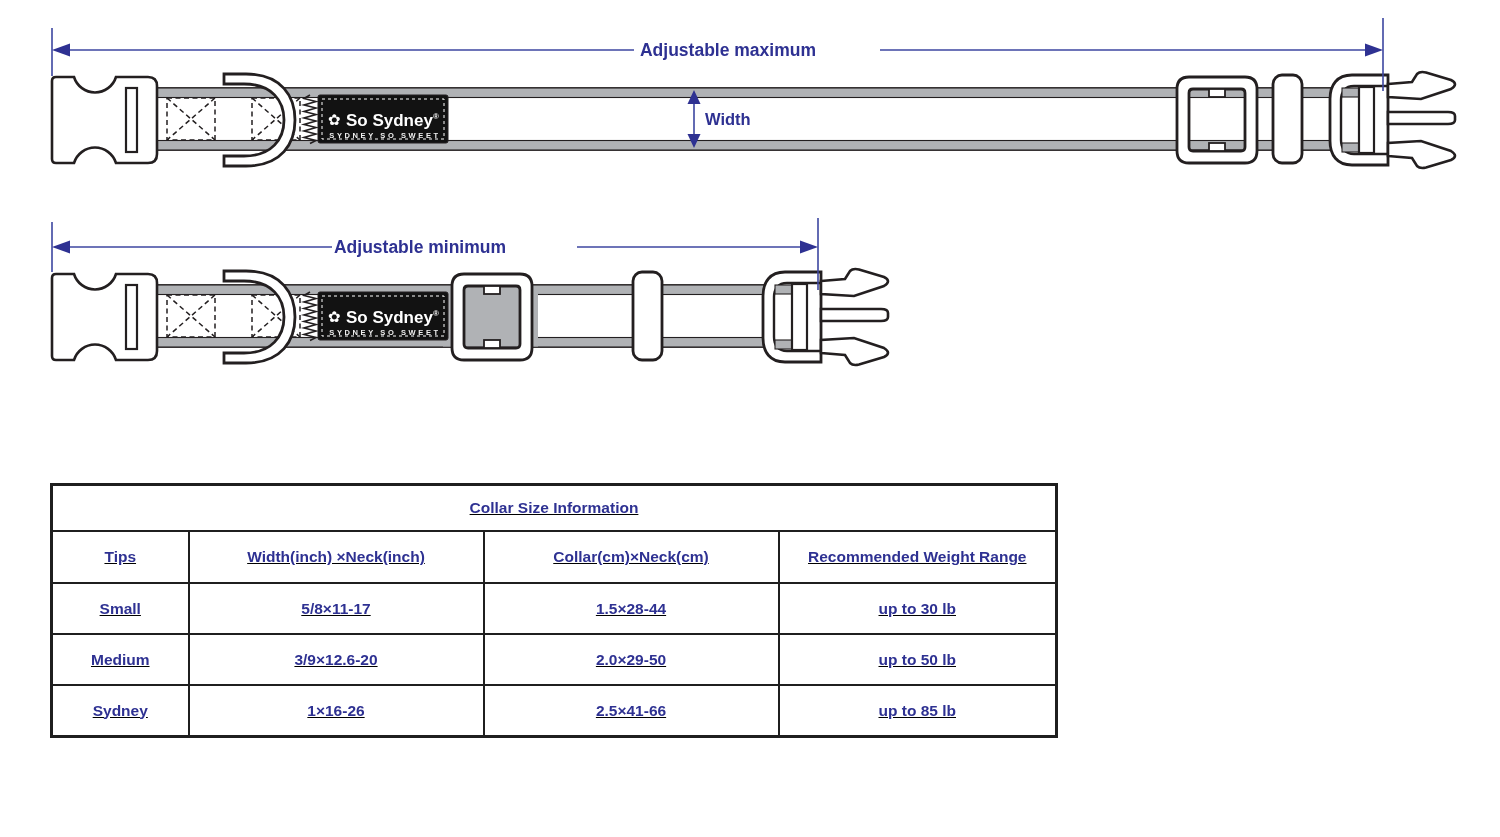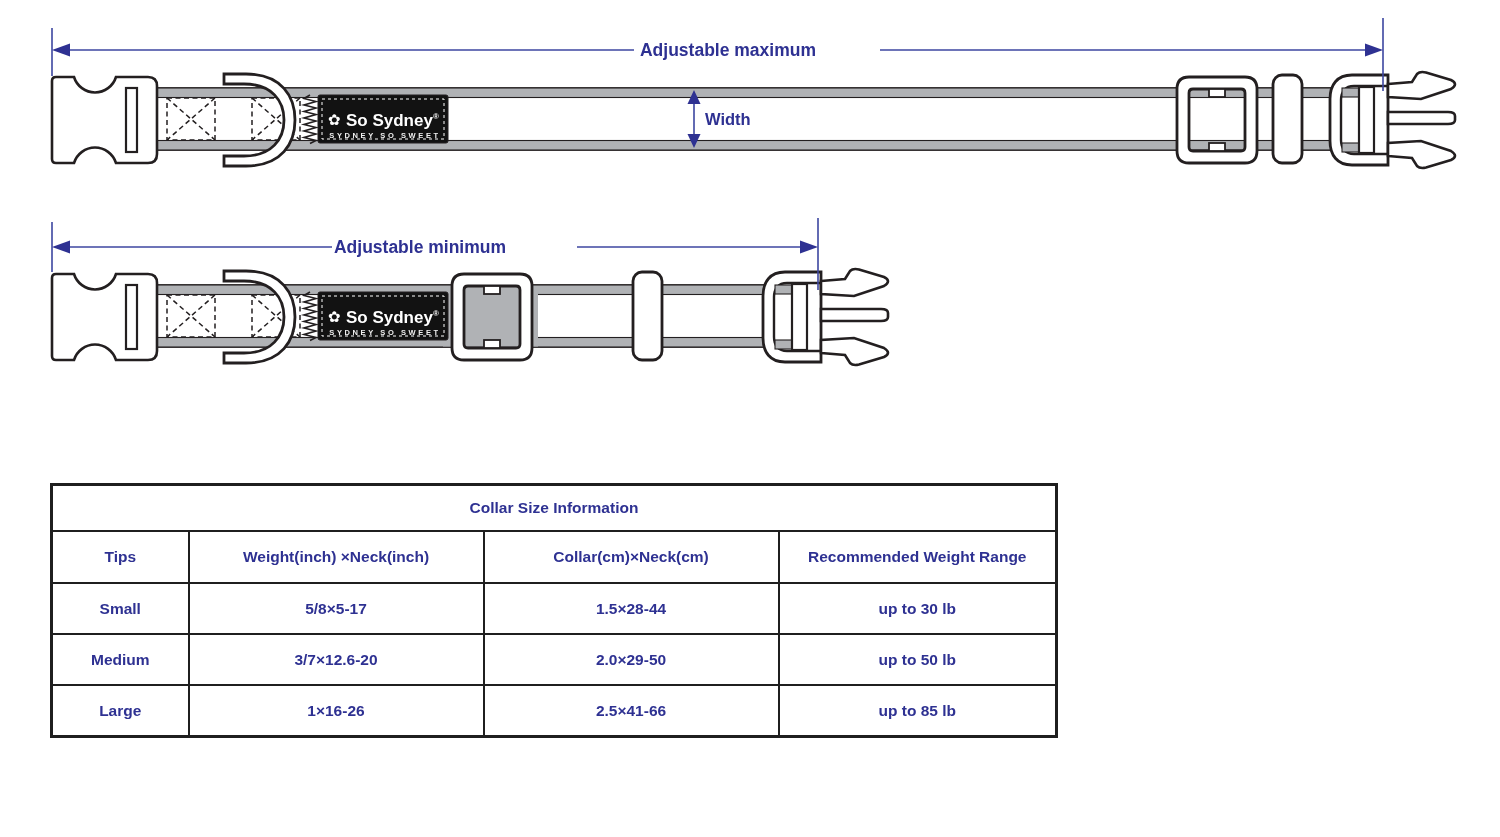--- a/index.html
+++ b/index.html
@@ -18,21 +18,21 @@
   .lbl{fill:#2e3192;font:bold 17.5px "Liberation Sans",sans-serif;}
   .lbl-w{fill:#2e3192;font:bold 16.5px "Liberation Sans",sans-serif;}
   .brand-bg{fill:#121212;stroke:#231f20;stroke-width:1;}
   .brand-dash{fill:none;stroke:#ffffff;stroke-width:1;stroke-dasharray:3,3;}
   .brand-flower{fill:#ffffff;font:bold 15px "DejaVu Sans",sans-serif;}
   .brand-name{fill:#ffffff;font:bold 17px "Liberation Sans",sans-serif;}
   .brand-reg{font-size:8px;}
   .brand-tagline{fill:#f0f0f0;font:bold 7.5px "Liberation Sans",sans-serif;letter-spacing:2.6px;}
 
   
-  .size-table-wrap{position:absolute;left:50px;top:483px;width:1009px;}
+  .size-table-wrap{position:absolute;left:50px;top:483px;width:1009px;text-decoration:underline;}
   table.size{border-collapse:collapse;table-layout:fixed;width:1005px;
              border:3px solid #1f1f1f;color:#2e3192;}
   table.size td{border:2px solid #1f1f1f;text-align:center;vertical-align:middle;
                 font-weight:bold;font-size:15.5px;padding:0;}
   td.title-cell{text-align:left;padding-left:12px;height:44px;}
   tr.hdr td{height:50px;}
   tr.datarow td{height:49px;}
   td.tips-cell{text-align:left;padding-left:5px;height:42px;font-size:15px;}
 </style>
 </head>
@@ -156,38 +156,38 @@
           <col style="width:295px">
           <col style="width:295px">
           <col style="width:278px">
         </colgroup>
     <tbody>
       <tr>
         <td class="title-cell" colspan="4">Collar Size Information</td>
       </tr>
       <tr class="hdr">
         <td>Tips</td>
-        <td>Weight(inch) ×Neck(inch)</td>
+        <td>Width(inch) ×Neck(inch)</td>
         <td>Collar(cm)×Neck(cm)</td>
         <td>Recommended Weight Range</td>
       </tr>
       <tr class="datarow">
         <td>Small</td>
-        <td>5/8×5-17</td>
+        <td>5/8×11-17</td>
         <td>1.5×28-44</td>
         <td>up to 30 lb</td>
       </tr>
       <tr class="datarow">
         <td>Medium</td>
-        <td>3/7×12.6-20</td>
+        <td>3/9×12.6-20</td>
         <td>2.0×29-50</td>
         <td>up to 50 lb</td>
       </tr>
       <tr class="datarow">
-        <td>Large</td>
+        <td>Sydney</td>
         <td>1×16-26</td>
         <td>2.5×41-66</td>
         <td>up to 85 lb</td>
       </tr>
     </tbody>
   </table>
 </div>
 
 </div>
 

